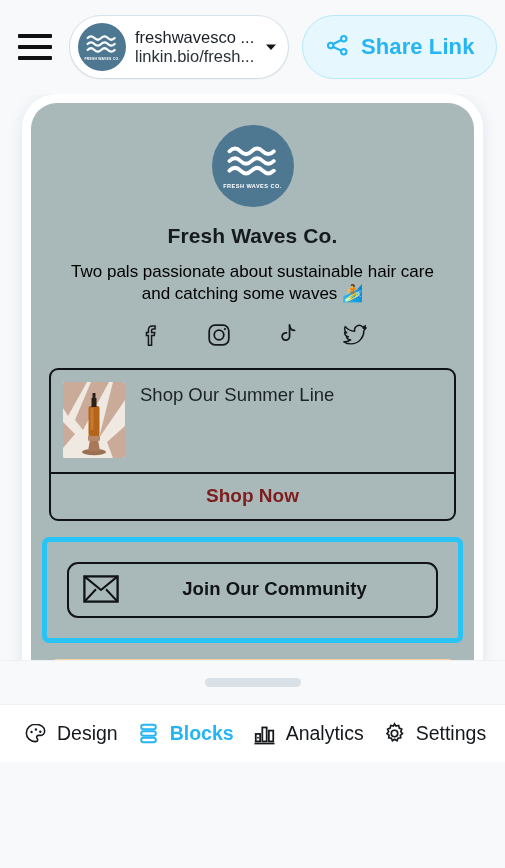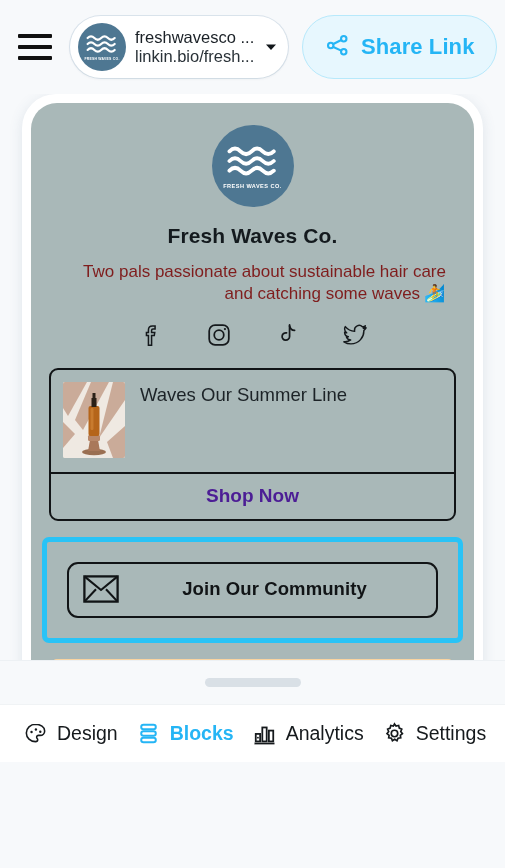--- a/index.html
+++ b/index.html
@@ -133,24 +133,23 @@
     font-size: 5.6px; color: #fff; letter-spacing: .45px;
     font-weight: bold; margin-top: 4px; white-space: nowrap;
   }
   .profile-name {
     margin-top: 17px;
     font-size: 21px; font-weight: bold; color: #141A1E;
     letter-spacing: .1px;
   }
   .profile-bio {
     margin-top: 13px;
-    font-size: 17px; color: #7f1d1d;
+    font-size: 17px; color: #000000;
     line-height: 1.32;
     padding: 0 10px;
-    text-align: right;
   }
   .socials {
     margin-top: 15px;
     display: flex; justify-content: center; gap: 40px;
   }
   .social-ic { width: 28px; height: 28px; cursor: pointer; }
   .social-ic svg { display: block; width: 100%; height: 100%; }
 
   
   .blocks { margin-top: 19px; display: flex; flex-direction: column; gap: 16px; }
@@ -172,21 +171,21 @@
     background: #E8E1D8;
   }
   .product-thumb svg { display: block; width: 100%; height: 100%; }
   .product-info { padding-top: 2px; }
   .product-title { font-size: 18.5px; color: #1C2327; line-height: 1.2; }
   .product-sub { font-size: 16px; color: #39434A; margin-top: 6px; }
   .shop-now {
     border-top: 2.5px solid #111416;
     text-align: center;
     padding: 11px 0 12px;
-    font-size: 19px; font-weight: bold; color: #4c1d95;
+    font-size: 19px; font-weight: bold; color: #7f1d1d;
     cursor: pointer;
   }
 
   .selected-wrap {
     border: 5px solid #29C3F6;
     border-radius: 7px;
     padding: 20px;
     margin: 0 -7px;
     cursor: pointer;
   }
@@ -363,21 +362,21 @@
                   <ellipse cx="31" cy="70" rx="12" ry="3.3" fill="#9A6F52"></ellipse>
                   <path d="M27 58 h8 l2 11 h-12 z" fill="#A9785A"></path>
                   <rect x="25" y="53" width="12" height="6" rx="1.5" fill="#B8886A"></rect>
                   <rect x="25.5" y="24" width="11" height="30" rx="2" fill="#B5651A"></rect>
                   <rect x="27.5" y="26" width="3" height="22" rx="1.2" fill="#D58A3C" opacity=".6"></rect>
                   <rect x="28.5" y="16" width="5" height="9" fill="#2B2017"></rect>
                   <rect x="29.5" y="11" width="3" height="6" fill="#2B2017"></rect>
                 </svg>
               </div>
               <div class="product-info">
-                <div class="product-title">Waves Our Summer Line</div>
+                <div class="product-title">Shop Our Summer Line</div>
               </div>
             </div>
             <div class="shop-now">Shop Now</div>
           </div>
 
           <div class="selected-wrap">
             <div class="newsletter">
               <div class="env-ic">
                 <svg viewBox="0 0 36 28" aria-hidden="true">
                   <rect x="1.4" y="1.4" width="33.2" height="25.2" fill="none" stroke="#111416" stroke-width="2.3"></rect>

